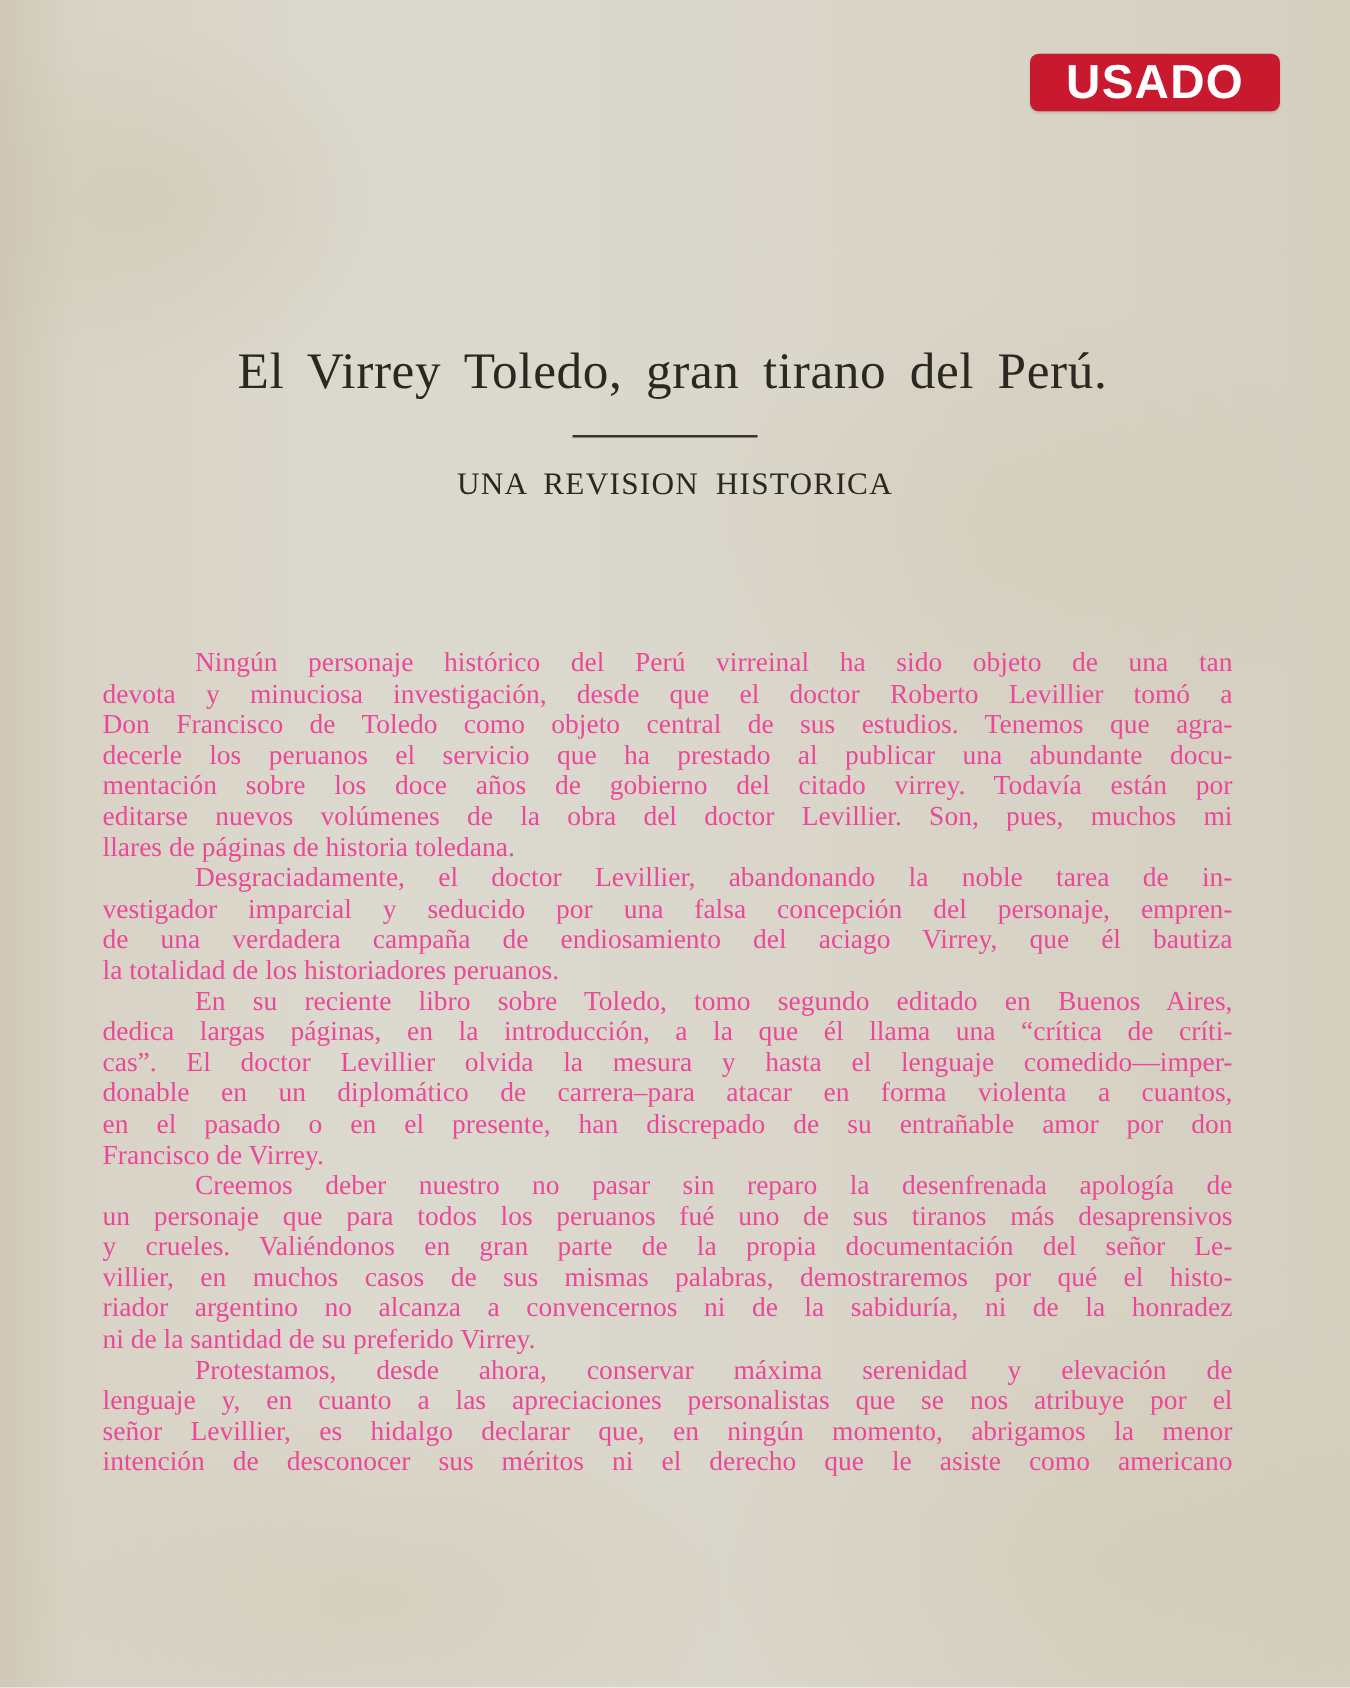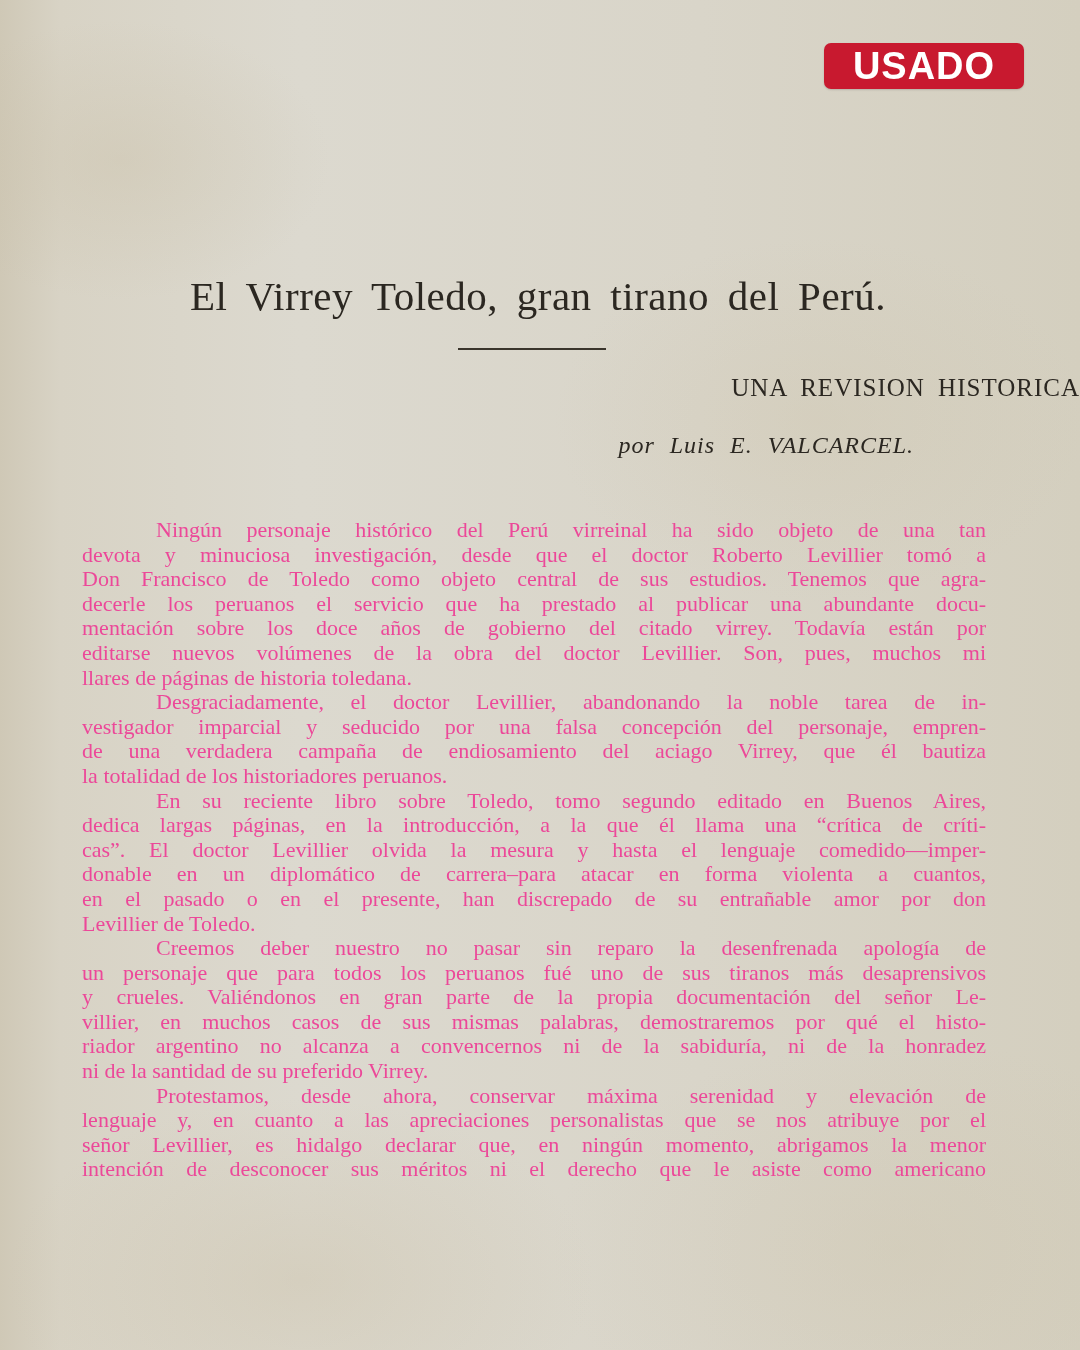--- a/index.html
+++ b/index.html
@@ -30,21 +30,21 @@
     .title {
       position: absolute; left: 0; width: 1080px; top: 272px;
       text-align: center; font-size: 41px; letter-spacing: 0.5px;
       word-spacing: 8px; color: #2b2721; transform: translateX(-2px);
     }
     .rule {
       position: absolute; left: 458px; top: 348px; width: 148px; height: 0;
       border-top: 2px solid #3a352c;
     }
     .subtitle {
-      position: absolute; left: 0; width: 1080px; top: 374px; text-align: right;
+      position: absolute; left: 0; width: 1080px; top: 374px; text-align: center;
       font-size: 25px; letter-spacing: 1px; word-spacing: 6px; color: #2b2721;
     }
     .byline {
       position: absolute; right: 166px; top: 432px; font-size: 24px;
       font-style: italic; letter-spacing: 1px; word-spacing: 8px; color: #2b2721;
     }
 
     .body-text {
       position: absolute; left: 82px; top: 518px; width: 904px;
       font-size: 22px; line-height: 24.6px; color: #ec4899;
@@ -61,21 +61,20 @@
 
 <div class="page">
 
   <div class="badge">
     <span>USADO</span>
   </div>
 
   <h1 class="title" style="margin:0;font-weight:normal;">El Virrey Toledo, gran tirano del Perú.</h1>
   <div class="rule"></div>
   <h2 class="subtitle" style="margin:0;font-weight:normal;">UNA REVISION HISTORICA</h2>
-  <div class="byline">por Luis E. VALCARCEL.</div>
 
   <div class="body-text">
     <div>
       <span class="line indent">Ningún personaje histórico del Perú virreinal ha sido objeto de una tan</span>
       <span class="line">devota y minuciosa investigación, desde que el doctor Roberto Levillier tomó a</span>
       <span class="line">Don Francisco de Toledo como objeto central de sus estudios. Tenemos que agra-</span>
       <span class="line">decerle los peruanos el servicio que ha prestado al publicar una abundante docu-</span>
       <span class="line">mentación sobre los doce años de gobierno del citado virrey. Todavía están por</span>
       <span class="line">editarse nuevos volúmenes de la obra del doctor Levillier. Son, pues, muchos mi</span>
       <span class="line last">llares de páginas de historia toledana.</span>
@@ -85,21 +84,21 @@
       <span class="line">vestigador imparcial y seducido por una falsa concepción del personaje, empren-</span>
       <span class="line">de una verdadera campaña de endiosamiento del aciago Virrey, que él bautiza</span>
       <span class="line last">la totalidad de los historiadores peruanos.</span>
     </div>
     <div>
       <span class="line indent">En su reciente libro sobre Toledo, tomo segundo editado en Buenos Aires,</span>
       <span class="line">dedica largas páginas, en la introducción, a la que él llama una “crítica de críti-</span>
       <span class="line">cas”. El doctor Levillier olvida la mesura y hasta el lenguaje comedido—imper-</span>
       <span class="line">donable en un diplomático de carrera–para atacar en forma violenta a cuantos,</span>
       <span class="line">en el pasado o en el presente, han discrepado de su entrañable amor por don</span>
-      <span class="line last">Levillier de Toledo.</span>
+      <span class="line last">Francisco de Virrey.</span>
     </div>
     <div>
       <span class="line indent">Creemos deber nuestro no pasar sin reparo la desenfrenada apología de</span>
       <span class="line">un personaje que para todos los peruanos fué uno de sus tiranos más desaprensivos</span>
       <span class="line">y crueles. Valiéndonos en gran parte de la propia documentación del señor Le-</span>
       <span class="line">villier, en muchos casos de sus mismas palabras, demostraremos por qué el histo-</span>
       <span class="line">riador argentino no alcanza a convencernos ni de la sabiduría, ni de la honradez</span>
       <span class="line last">ni de la santidad de su preferido Virrey.</span>
     </div>
     <div>

